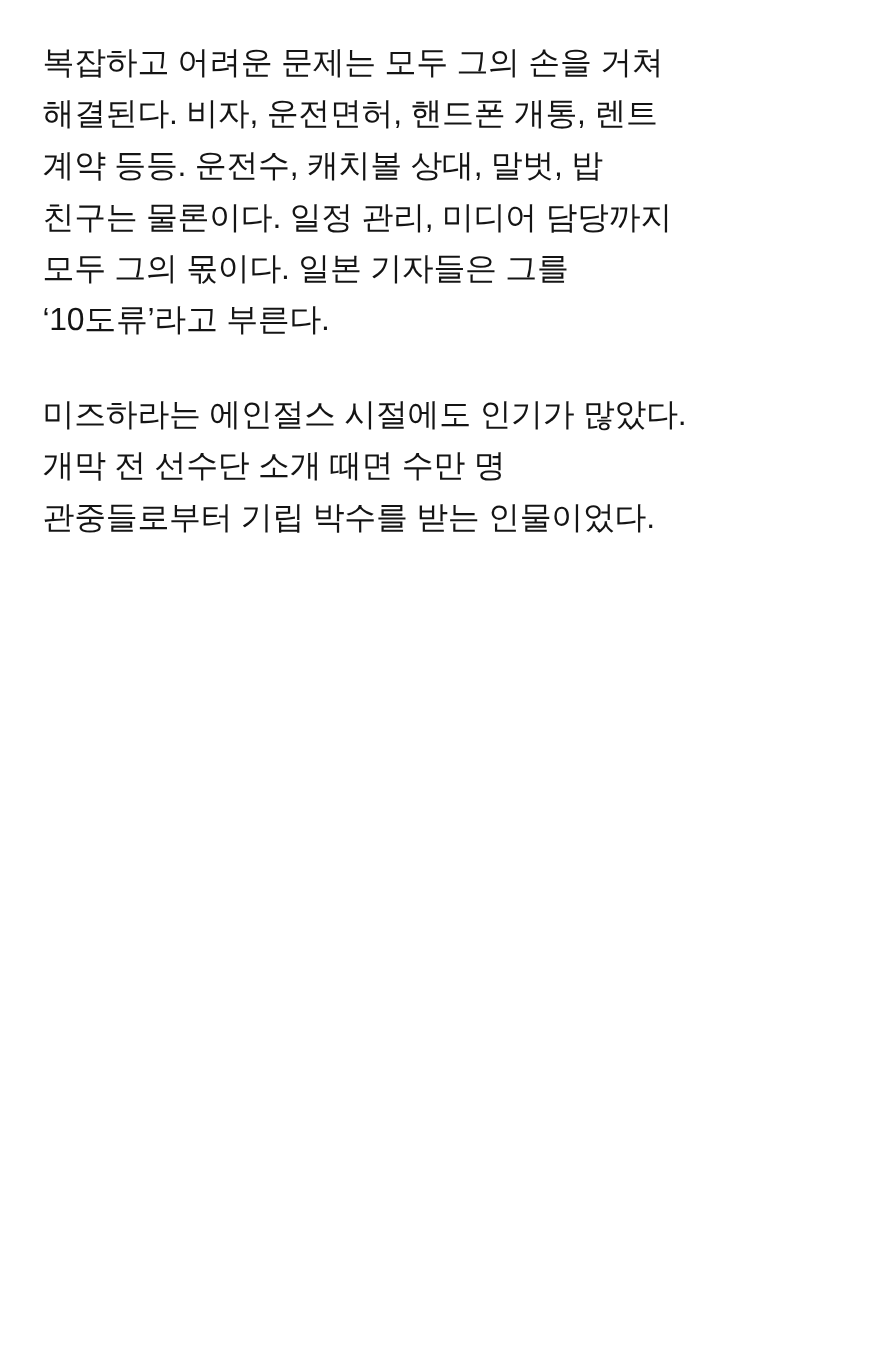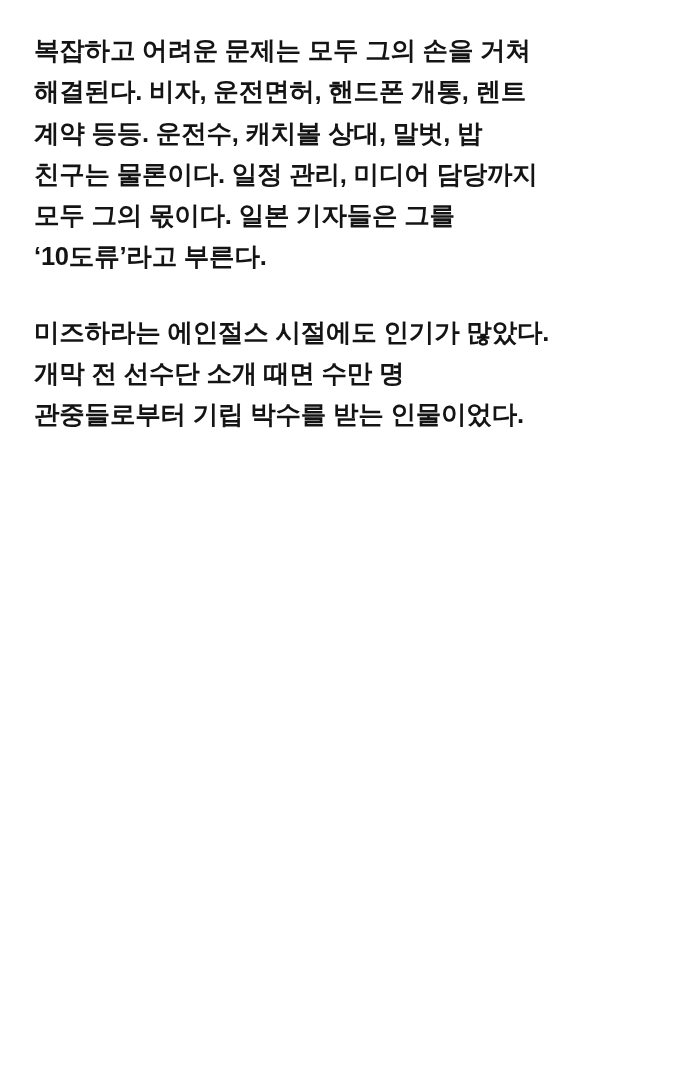--- a/index.html
+++ b/index.html
@@ -13,21 +13,20 @@
     font-family: "Liberation Sans", "DejaVu Sans", sans-serif;
     color: #111111;
     -webkit-font-smoothing: antialiased;
   }
   .article {
     box-sizing: border-box;
     width: 592px;
     min-height: 1078px;
     padding: 30px 34px 28px 34px;
     background: #ffffff;
-    font-weight: bold;
   }
   .paragraph {
     font-size: 25.5px;
     line-height: 1.62;
     letter-spacing: -0.2px;
     color: #141414;
     margin: 0 0 34px 0;
     word-break: keep-all;
     text-align: left;
   }

